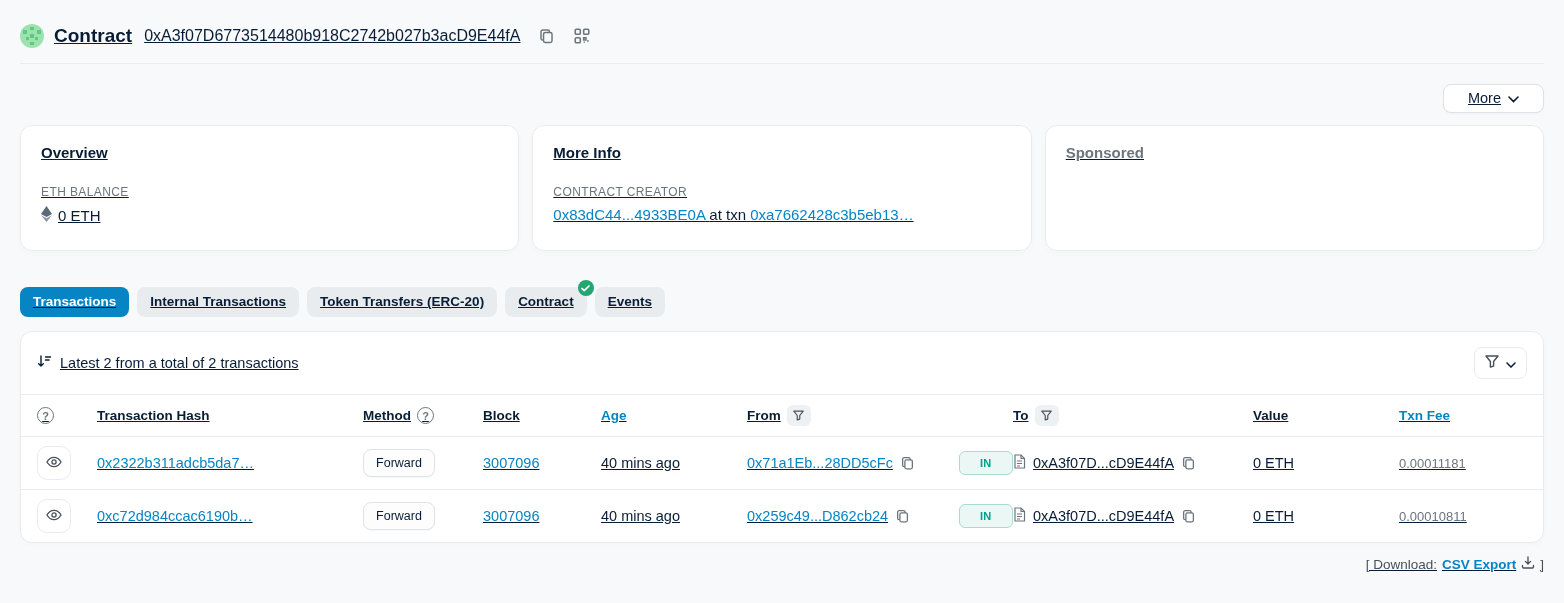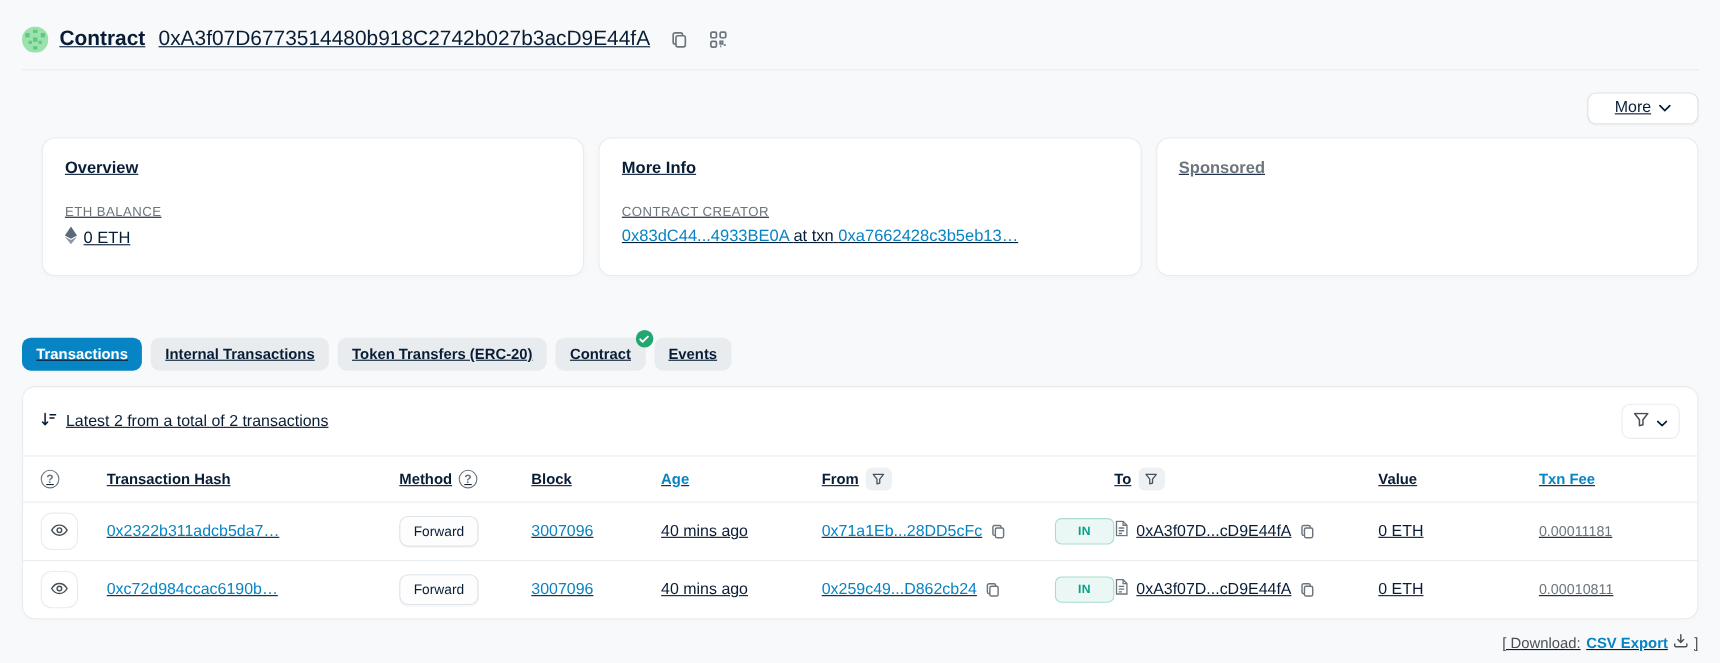--- a/index.html
+++ b/index.html
@@ -12,51 +12,51 @@
   }
   .page { padding:0 20px;text-decoration:underline; }
 
   
   .page-header {
     display:flex; align-items:center; gap:10px;
     padding:24px 0 15px; border-bottom:1px solid #e9ecef;
   }
   .avatar { width:24px; height:24px; border-radius:50%; flex:0 0 auto; }
   .page-title { font-size:19px; font-weight:bold; }
-  .page-address { font-size:19px; color:#081d35; margin-left:2px; }
+  .page-address { font-size:16px; color:#081d35; margin-left:2px; }
   .hdr-icon-btn { background:none; border:none; cursor:pointer; margin-left:8px; display:flex; align-items:center; color:#6c757d; }
   .hdr-icon-btn svg { display:block; }
 
   
   .actions-row { display:flex; justify-content:flex-end; margin-top:20px; }
   .more-btn {
     display:flex; align-items:center; gap:7px;
     background:#fff; border:1px solid #dee2e6; border-radius:8px;
     padding:5px 24px 6px; font-size:14.5px; color:#081d35;
     font-family:"Liberation Sans", sans-serif; cursor:pointer;
     box-shadow:0 1px 2px rgba(0,0,0,.03);
   }
 
   
-  .cards-row { display:grid; grid-template-columns:1fr 1fr 1fr; gap:13px; margin-top:12px;margin-left:18px; }
+  .cards-row { display:grid; grid-template-columns:1fr 1fr 1fr; gap:13px; margin-top:12px; }
   .card {
     background:#fff; border:1px solid #e9ecef; border-radius:12px;
     padding:18px 20px; height:126px;
     box-shadow:0 2px 6px rgba(0,0,0,.02);
   }
   .card-title { font-size:15px; font-weight:bold; }
   .card-title.muted { color:#6c757d; }
   .field-label { color:#6c757d; font-size:12px; letter-spacing:.4px; margin-top:24px; }
   .balance-line { display:flex; align-items:center; gap:6px; margin-top:7px; font-size:15px; }
   .creator-line { margin-top:7px; font-size:15px; }
   .link { color:#0784c3; text-decoration:none; cursor:pointer; }
   .plain { color:#081d35; }
 
   
-  .tabs-row { display:flex; gap:8px; margin-top:56px; }
+  .tabs-row { display:flex; gap:8px; margin-top:36px; }
   .tab {
     position:relative; background:#e9ecef; color:#081d35;
     border:none; border-radius:8px; padding:7px 13px 8px;
     font-size:13.5px; font-weight:bold; font-family:"Liberation Sans", sans-serif;
     cursor:pointer;
   }
   .tab.active { background:#0784c3; color:#fff; }
   .tab-check {
     position:absolute; top:-7px; right:-7px; width:16px; height:16px;
     background:#21a76f; border-radius:50%;

